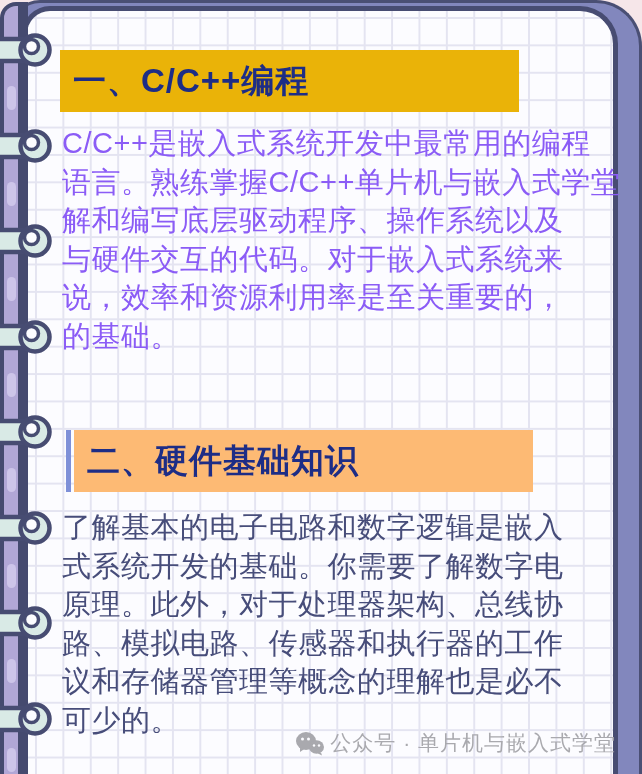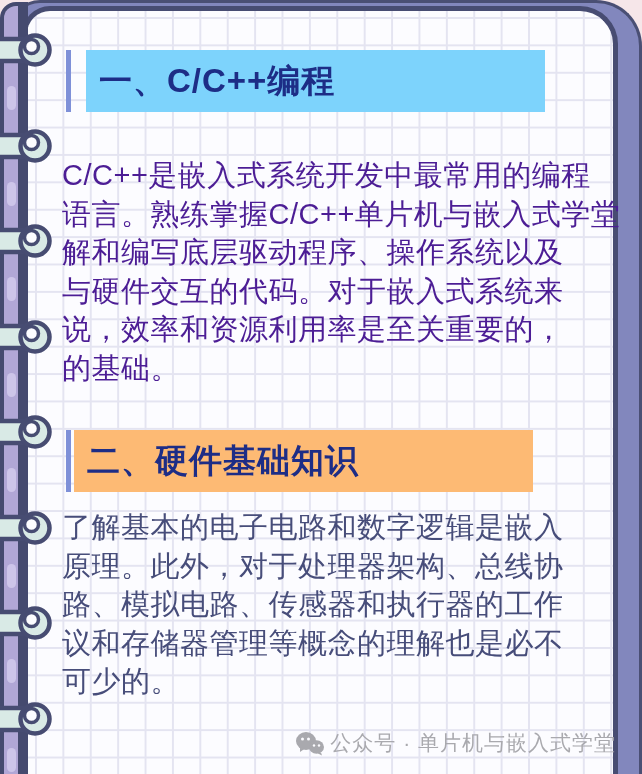--- a/index.html
+++ b/index.html
@@ -128,33 +128,34 @@
     <div class="ring" style="top: 694.5px;"><svg width="58" height="48" viewBox="0 0 58 48">
        <rect x="-8" y="13" width="44" height="22" rx="4" fill="#d9eae6" stroke="#474c72" stroke-width="4.5"></rect>
        <circle cx="35" cy="24" r="14.5" fill="#d9eae6" stroke="#474c72" stroke-width="4.5"></circle>
        <circle cx="31.5" cy="20.5" r="7" fill="#fcfcff" stroke="#474c72" stroke-width="3.5"></circle>
      </svg></div>
   </div>
 
 <div class="content">
   <div id="sections">
       <div class="h-line" style="left: 66px; top: 50px; background: rgb(126, 144, 216);"></div>
-      <div class="h-bar" style="left: 86px; top: 50px; background: #7dd3fc; color: rgb(29, 45, 134);">一、C/C++编程</div>
-      <div class="para" style="left: 62px; top: 124px; color: #4c1d95; margin-top: 32px;">
+      <div class="h-bar" style="left: 60px; top: 50px; background: #eab308; color: rgb(29, 45, 134);">一、C/C++编程</div>
+      <div class="para" style="left: 62px; top: 124px; color: #8b5cf6;">
         <div class="line">C/C++是嵌入式系统开发中最常用的编程</div>
         <div class="line">语言。熟练掌握C/C++单片机与嵌入式学堂</div>
         <div class="line">解和编写底层驱动程序、操作系统以及</div>
         <div class="line">与硬件交互的代码。对于嵌入式系统来</div>
         <div class="line">说，效率和资源利用率是至关重要的，</div>
         <div class="line">的基础。</div>
       </div>
       <div class="h-line" style="left: 66px; top: 430px; background: rgb(126, 144, 216);"></div>
       <div class="h-bar" style="left: 74px; top: 430px; background: #fdba74; color: rgb(29, 45, 134);">二、硬件基础知识</div>
       <div class="para" style="left: 62px; top: 508px; color: rgb(71, 77, 122);">
         <div class="line">了解基本的电子电路和数字逻辑是嵌入</div>
+        <div class="line">式系统开发的基础。你需要了解数字电</div>
         <div class="line">原理。此外，对于处理器架构、总线协</div>
         <div class="line">路、模拟电路、传感器和执行器的工作</div>
         <div class="line">议和存储器管理等概念的理解也是必不</div>
         <div class="line">可少的。</div>
       </div>
     </div>
 
   <div class="watermark" style="color: rgb(169, 169, 174);">
     <span style="display:inline-flex;">
       <svg width="30" height="25" viewBox="0 0 30 25">

